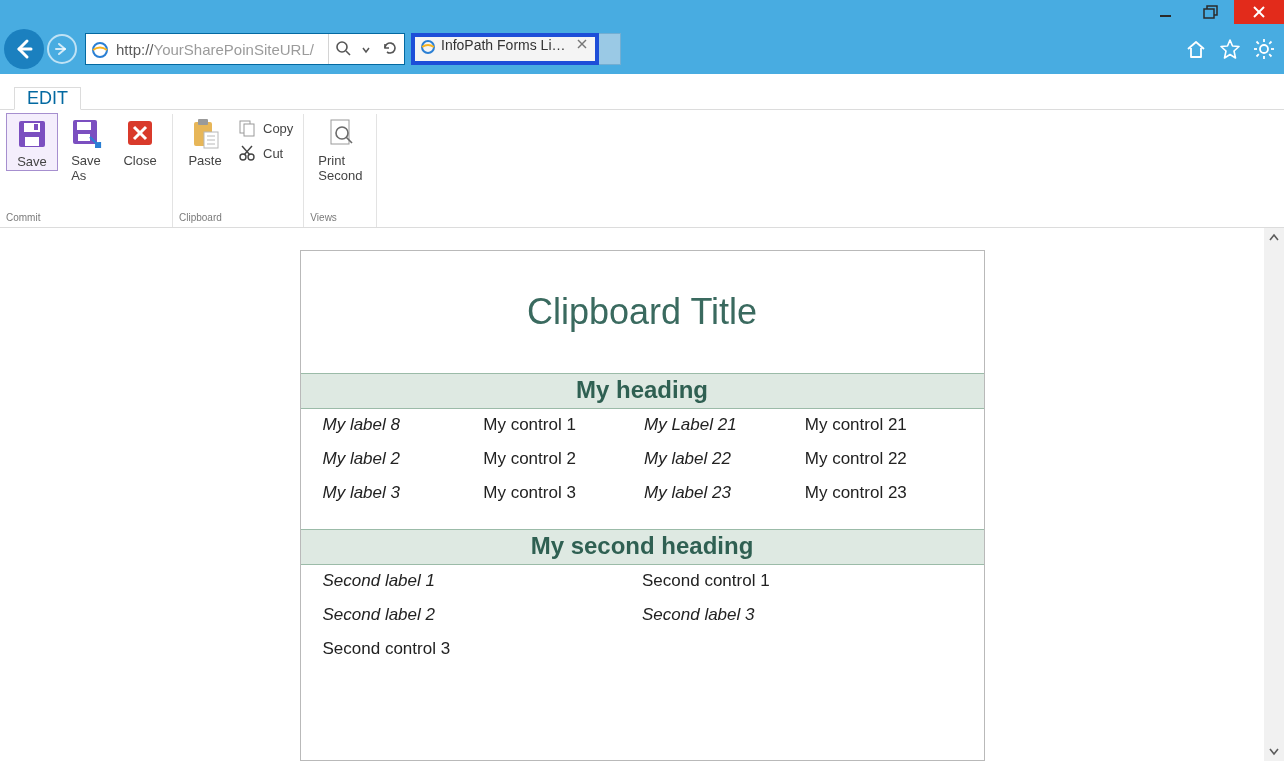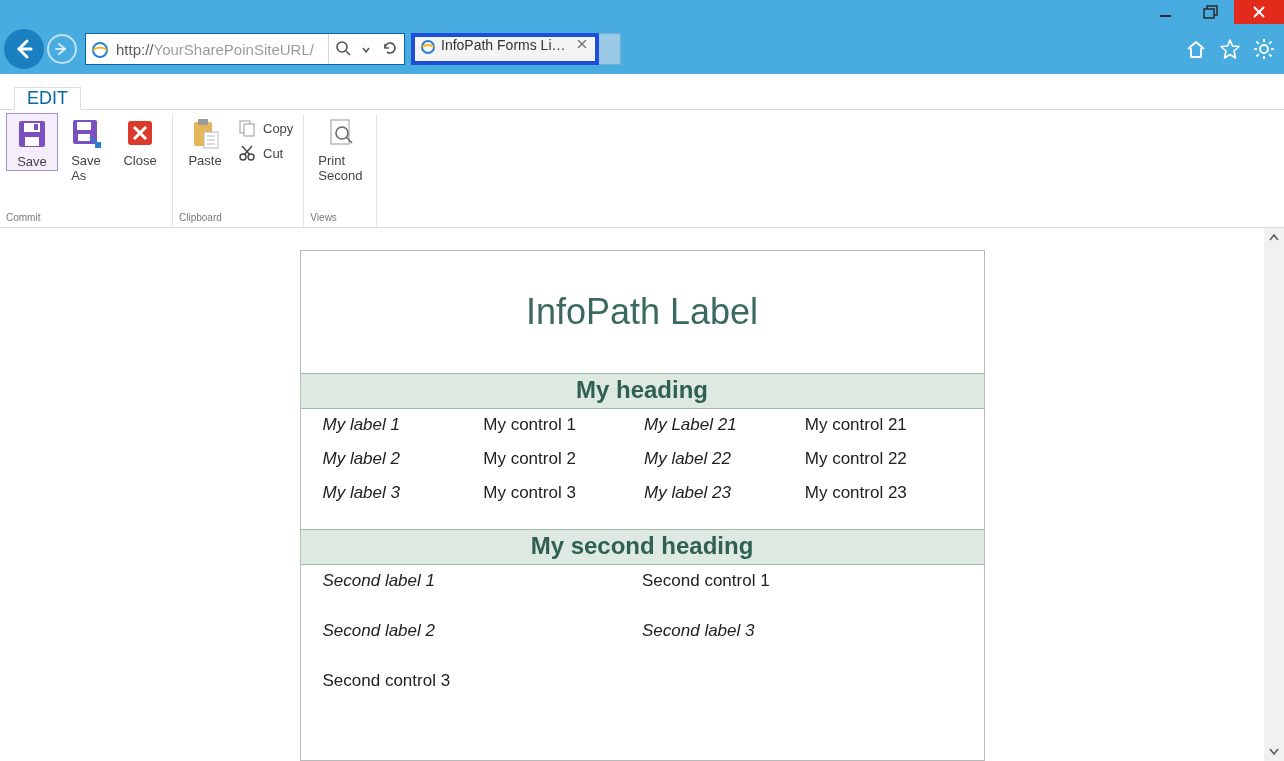--- a/index.html
+++ b/index.html
@@ -261,21 +261,21 @@
     padding: 6px 22px 26px;
     row-gap: 14px;
     column-gap: 4px;
     font-size:17px;
     color:#222;
   }
   .grid2 {
     display:grid;
     grid-template-columns: repeat(2, 1fr);
     padding: 6px 22px 20px;
-    row-gap: 30px;
+    row-gap: 14px;
     font-size:17px;
     color:#222;
   }
   .lbl { font-style: italic; }
   .ctrl { }
 
 </style>
 </head>
 <body>
 
@@ -492,26 +492,26 @@
       </div>
     </div>
     <div class="ribbon-group-label">Views</div>
   </div>
 
 </div>
 
 <div class="content-area">
 
   <div class="form-surface">
-    <div class="form-title">InfoPath Label</div>
+    <div class="form-title">Clipboard Title</div>
 
     <div class="section">
       <div class="section-head">My heading</div>
       <div class="grid4">
-        <span class="lbl">My label 1</span>
+        <span class="lbl">My label 8</span>
         <span class="ctrl">My control 1</span>
         <span class="lbl">My Label 21</span>
         <span class="ctrl">My control 21</span>
 
         <span class="lbl">My label 2</span>
         <span class="ctrl">My control 2</span>
         <span class="lbl">My label 22</span>
         <span class="ctrl">My control 22</span>
 
         <span class="lbl">My label 3</span>

